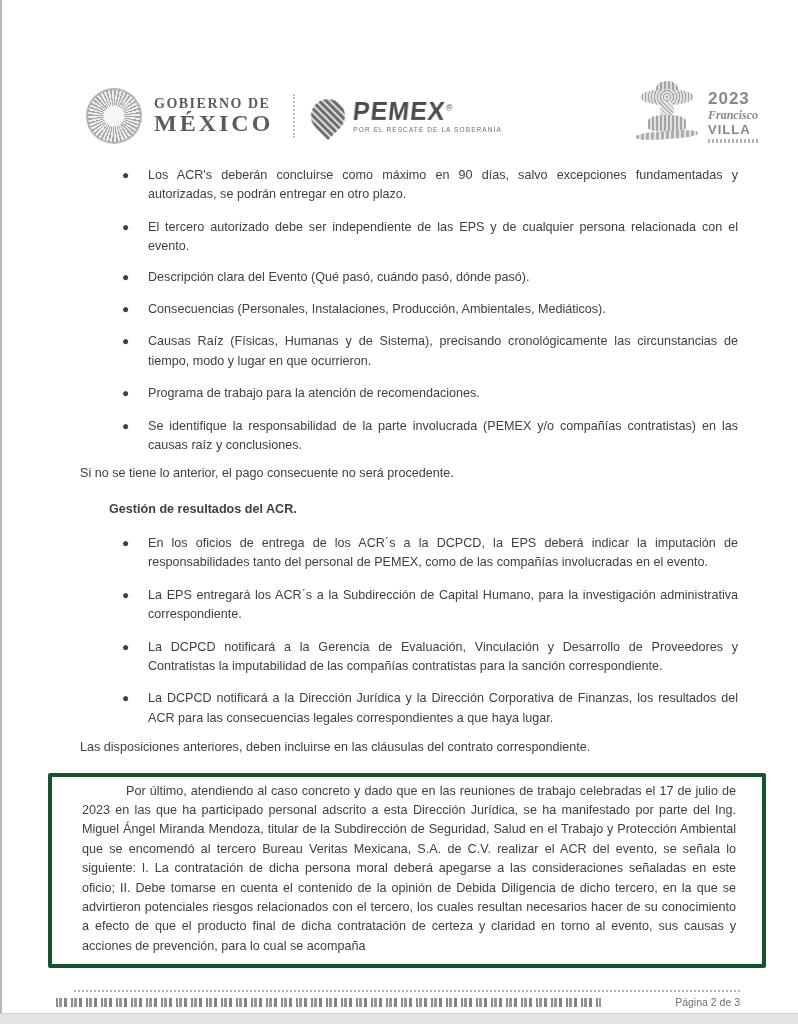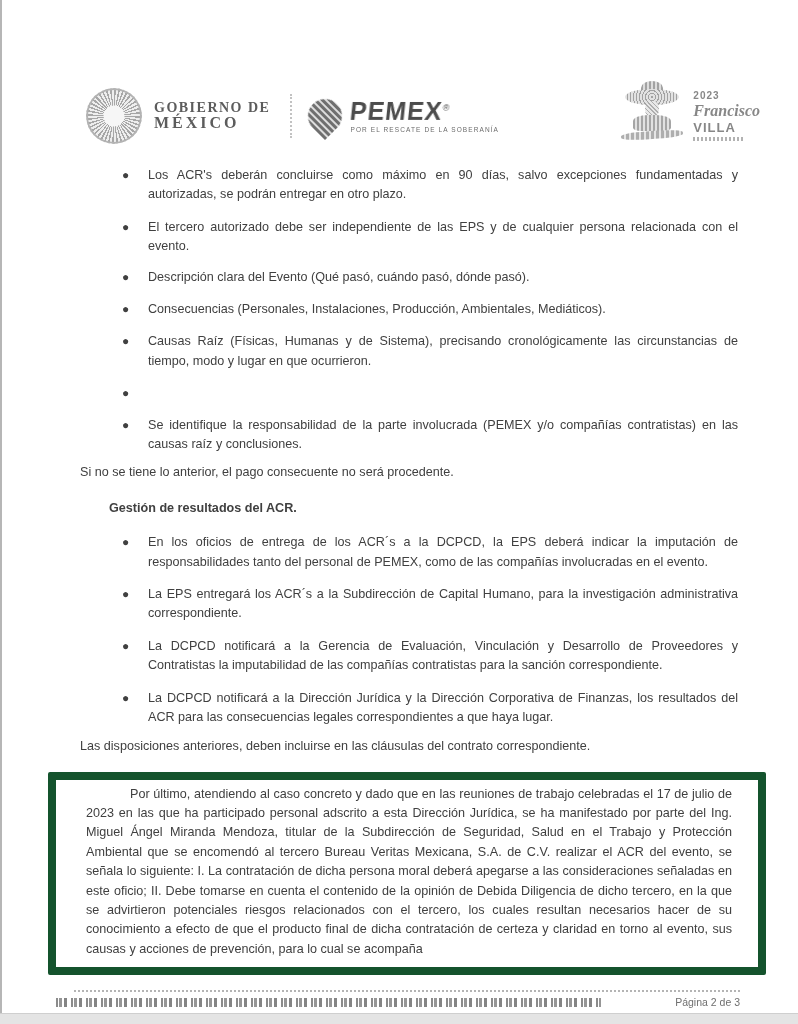--- a/index.html
+++ b/index.html
@@ -22,21 +22,21 @@
     width:56px;height:56px;border-radius:50%;
     background:
       radial-gradient(circle at 50% 50%, #f4f4f4 0 26%, transparent 27%),
       repeating-conic-gradient(#8a8a8a 0deg 4deg, #e9e9e9 4deg 9deg);
     box-shadow: inset 0 0 0 2px #9a9a9a;
     opacity:.75;
     filter:blur(.3px);
   }
   .gob-txt{font-family:"Liberation Serif", serif;font-weight:bold;color:#5c5c5c;line-height:1;filter:blur(.2px);}
   .gob-txt .l1{font-size:14px;letter-spacing:1.5px;}
-  .gob-txt .l2{font-size:16px;letter-spacing:3px;margin-top:0;}
+  .gob-txt .l2{font-size:24px;letter-spacing:3px;margin-top:0;}
 
   .hdr-sep{height:44px;border-left:2px dotted #a9a9a9;margin:0 16px 0 20px;opacity:.7;}
 
   .pemex{display:flex;align-items:center;gap:8px;}
   .drop{
     width:34px;height:34px;
     background:repeating-linear-gradient(180deg,#565656 0 3px,#d8d8d8 3px 5px);
     border-radius:0 50% 50% 50%;
     transform:rotate(225deg);
     opacity:.85;filter:blur(.3px);
@@ -52,36 +52,36 @@
     background:repeating-radial-gradient(circle at 50% 50%, #8b8b8b 0 1px, #dcdcdc 1px 3px);}
   .villa-crown{position:absolute;top:-6px;left:22px;width:22px;height:14px;border-radius:50% 50% 0 0;
     background:repeating-linear-gradient(90deg,#8b8b8b 0 2px,#d5d5d5 2px 4px);}
   .villa-head{position:absolute;top:14px;left:26px;width:14px;height:16px;border-radius:45%;
     background:repeating-linear-gradient(45deg,#9a9a9a 0 1px,#e3e3e3 1px 3px);}
   .villa-body{position:absolute;top:28px;left:14px;width:38px;height:16px;border-radius:40% 40% 20% 20%;
     background:repeating-linear-gradient(90deg,#8f8f8f 0 2px,#dadada 2px 4px);}
   .villa-base{position:absolute;top:44px;left:2px;width:62px;height:8px;border-radius:40%;
     background:repeating-linear-gradient(90deg,#9a9a9a 0 3px,#e0e0e0 3px 5px);transform:rotate(-4deg);}
   .villa-txt{line-height:1;color:#6a6a6a;filter:blur(.3px);}
-  .villa-year{font-size:10px;font-weight:bold;letter-spacing:1px;}
-  .villa-fr{font-family:"Liberation Serif", serif;font-style:italic;font-weight:bold;font-size:16px;margin-top:2px;}
+  .villa-year{font-size:17px;font-weight:bold;letter-spacing:1px;}
+  .villa-fr{font-family:"Liberation Serif", serif;font-style:italic;font-weight:bold;font-size:12px;margin-top:2px;}
   .villa-vi{font-size:13px;font-weight:bold;letter-spacing:1px;margin-top:2px;}
   .villa-sub{margin-top:3px;height:4px;width:52px;
     background:repeating-linear-gradient(90deg,#9f9f9f 0 2px,transparent 2px 4px);}
 
   
   .content{position:absolute;top:166px;left:80px;right:60px;font-size:12.6px;line-height:1.54;text-align:justify;filter:blur(.15px);}
   .b-row{display:flex;margin-bottom:13px;}
   .b-dot{flex:0 0 26px;margin-left:42px;font-size:12px;line-height:inherit;}
   .b-txt{flex:1;}
   .h-bold{font-weight:bold;text-indent:42px;margin:2px 0 15px 0;}
   .h-bold2{font-weight:bold;margin:4px 0 15px 29px;}
   .plain{margin:6px 0 16px 0;}
   .hl-box{
-    border:8px solid #14532d;
+    border:4px solid #14532d;
     border-radius:2px;
     margin:12px -28px 0 -32px;
     padding:5px 26px 8px 30px;
   }
   .hl-box p{margin:0;text-indent:44px;text-align:justify;}
 
   
   .ftr{position:absolute;left:56px;right:58px;bottom:16px;}
   .ftr-dots{border-top:2px dotted #8d8d8d;opacity:.65;margin-bottom:4px;margin-left:18px;}
   .ftr-row{display:flex;align-items:center;}
@@ -150,20 +150,21 @@
     <div class="b-row">
       <span class="b-dot">●</span>
       <span class="b-txt">Consecuencias (Personales, Instalaciones, Producción, Ambientales, Mediáticos).</span>
     </div>
     <div class="b-row">
       <span class="b-dot">●</span>
       <span class="b-txt">Causas Raíz (Físicas, Humanas y de Sistema), precisando cronológicamente las circunstancias de tiempo, modo y lugar en que ocurrieron.</span>
     </div>
     <div class="b-row">
       <span class="b-dot">●</span>
+      <span class="b-txt">Programa de trabajo para la atención de recomendaciones.</span>
     </div>
     <div class="b-row" style="margin-bottom:9px;">
       <span class="b-dot">●</span>
       <span class="b-txt">Se identifique la responsabilidad de la parte involucrada (PEMEX y/o compañías contratistas) en las causas raíz y conclusiones.</span>
     </div>
 
     <p class="plain">Si no se tiene lo anterior, el pago consecuente no será procedente.</p>
 
     <p class="h-bold2">Gestión de resultados del ACR.</p>
 

